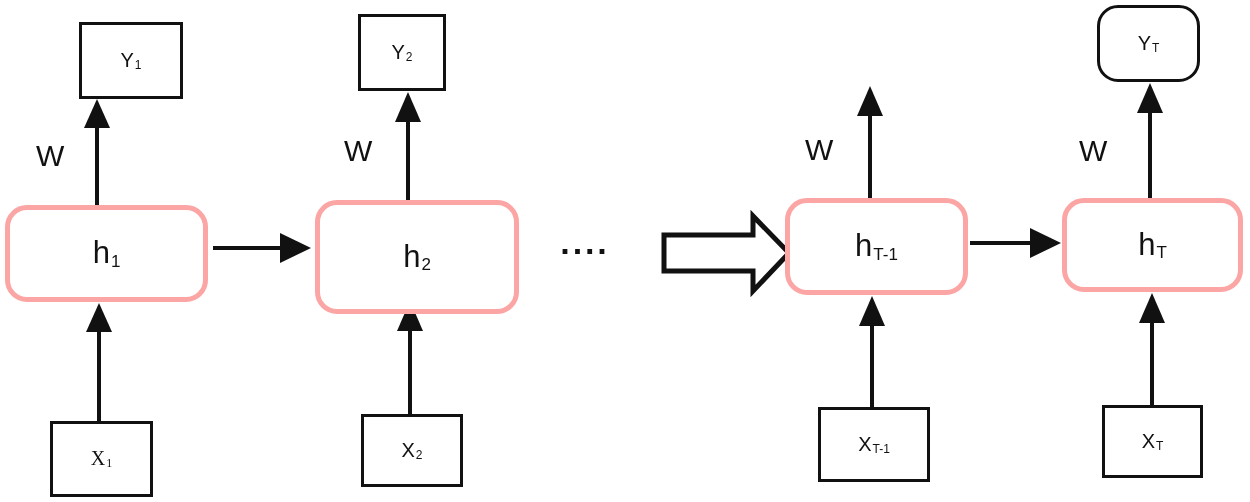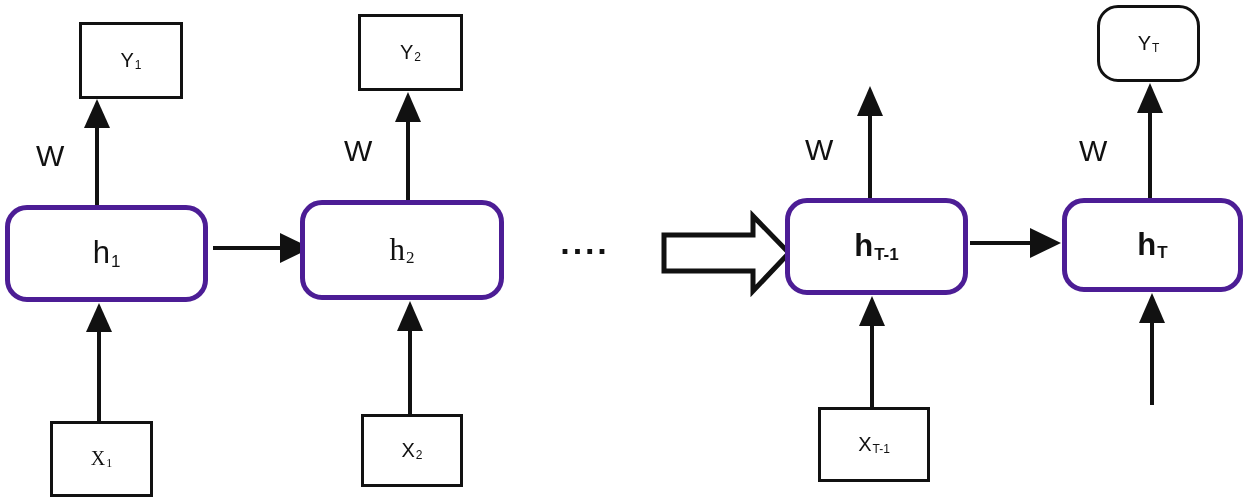--- a/index.html
+++ b/index.html
@@ -21,33 +21,33 @@
   .node {
     position: absolute;
     box-sizing: border-box;
     background: #ffffff;
     display: flex;
     align-items: center;
     justify-content: center;
     white-space: nowrap;
   }
   .io  { border: 3px solid #111111; font-size: 20px; }
-  .hid { border: 5px solid #4c1d95; border-radius: 22px; font-size: 31px; text-align: right; }
+  .hid { border: 5px solid #fca5a5; border-radius: 22px; font-size: 31px; text-align: right; }
   .sub { font-size: 0.55em; vertical-align: -0.22em; margin-left: 1px; }
   .io .sub { font-size: 0.6em; vertical-align: -0.18em; }
 
   .y1 { left: 55px;   top: 22px;  width: 104px; height: 77px; margin-left: 24px; }
-  .y2 { left: 358px;  top: 14px;  width: 105px; height: 77px; }
+  .y2 { left: 358px;  top: 14px;  width: 88px; height: 77px; }
   .y3 { left: 819px;  top: 8px;   width: 113px; height: 77px; }
   .y4 { left: 1097px; top: 5px;   width: 103px; height: 77px; border-radius: 21px; }
 
   .h1 { left: 5px;    top: 205px; width: 203px; height: 97px;  }
-  .h2 { left: 300px;  top: 200px; width: 204px; height: 100px; font-family: Liberation Serif, serif; }
-  .h3 { left: 785px;  top: 198px; width: 183px; height: 97px; font-weight: bold;  }
-  .h4 { left: 1062px; top: 198px; width: 181px; height: 94px; font-weight: bold;  }
+  .h2 { left: 315px;  top: 200px; width: 204px; height: 114px; }
+  .h3 { left: 785px;  top: 198px; width: 183px; height: 97px;  }
+  .h4 { left: 1062px; top: 198px; width: 181px; height: 94px;  }
 
   .x1 { left: 50px;   top: 421px; width: 103px; height: 76px; font-family: Liberation Serif, serif; }
   .x2 { left: 361px;  top: 414px; width: 102px; height: 73px; }
   .x3 { left: 818px;  top: 407px; width: 112px; height: 75px; }
   .x4 { left: 1102px; top: 405px; width: 101px; height: 73px; }
 
   .w {
     position: absolute;
     font-size: 30px;
     line-height: 1;
@@ -156,14 +156,17 @@
     <span><span>X</span><span class="sub">T-1</span></span>
   </div>
 
   <div class="node io y4">
     <span><span>Y</span><span class="sub">T</span></span>
   </div>
   <span class="w w4">W</span>
   <div class="node hid h4">
     <span><span>h</span><span class="sub">T</span></span>
   </div>
+  <div class="node io x4">
+    <span><span>X</span><span class="sub">T</span></span>
+  </div>
 
 </div>
 
 </body></html>

